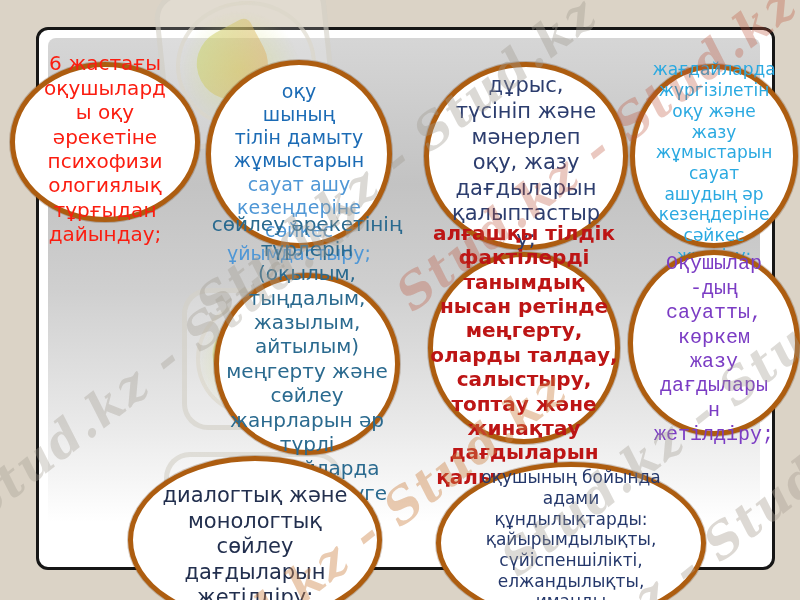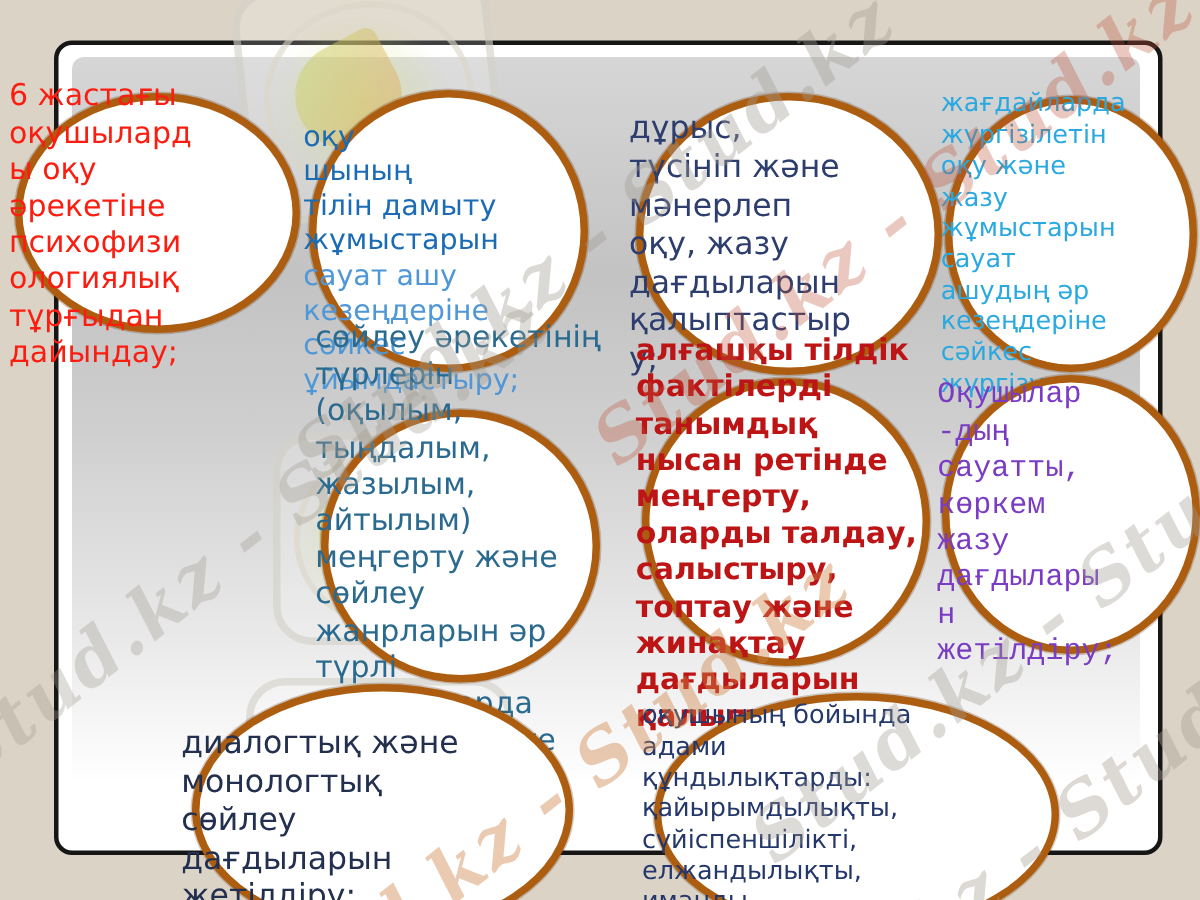--- a/index.html
+++ b/index.html
@@ -59,21 +59,21 @@
   .wt5 { left:120px; top:505px; color:rgba(205,130,70,0.42); }
   .wt6 { left:440px; top:540px; color:rgba(170,160,148,0.40); }
   
   .bubble {
     position:absolute; border:5px solid #ad5d10; border-radius:50%;
     background:#ffffff; box-shadow:0 0 0 1px rgba(90,45,5,0.25);
     display:flex; align-items:center; justify-content:center;
     z-index:2;
   }
   .bubble-text {
-    white-space:pre-line; text-align:left; line-height:1.22;
+    white-space:pre-line; text-align:center; line-height:1.22;
     flex:none; width:110%;margin-top:14px;
   }
   .b1  { left:10px;  top:62px;  width:190px; height:160px; font-size:20px; }
   .b2  { left:206px; top:60px;  width:186px; height:188px; font-size:19px; }
   .b3  { left:424px; top:62px;  width:204px; height:188px; font-size:21px; }
   .b4  { left:630px; top:64px;  width:168px; height:184px; font-size:17px; }
   .b5  { left:10px;  top:262px; width:190px; height:180px; font-size:20px; }
   .b6  { left:214px; top:273px; width:186px; height:182px; font-size:20px; }
   .b7  { left:428px; top:252px; width:192px; height:192px; font-size:20px;font-weight:bold; }
   .b8  { left:628px; top:250px; width:172px; height:186px; font-size:20px;font-family:Liberation Mono, monospace; }

